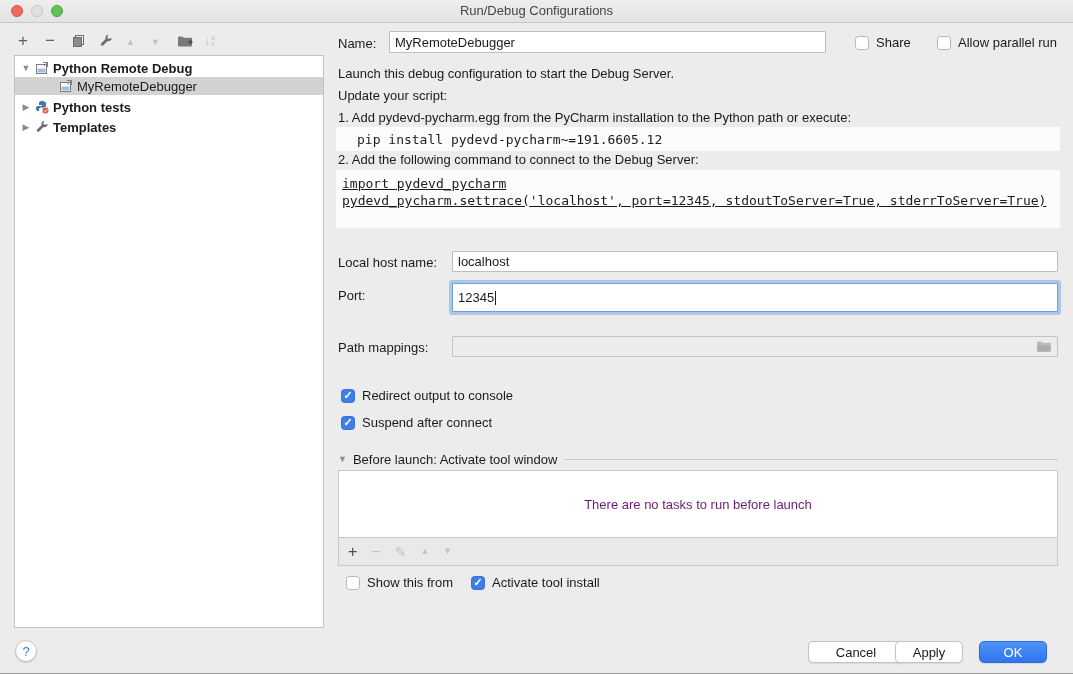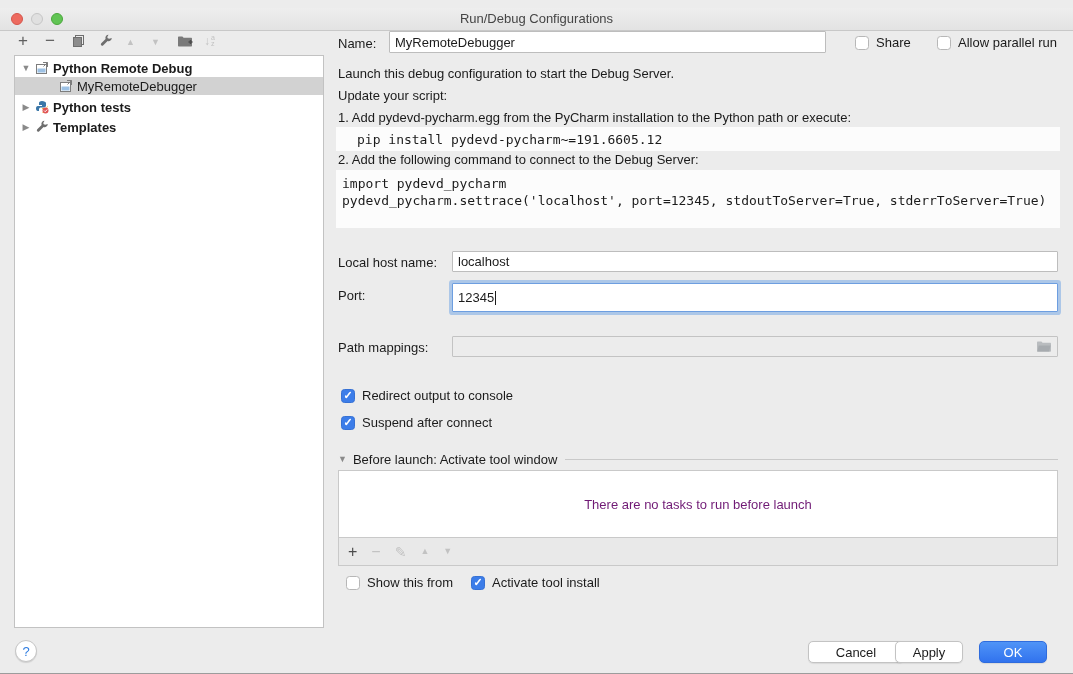--- a/index.html
+++ b/index.html
@@ -1,21 +1,21 @@
 <!DOCTYPE html>
 <html><head>
 <meta charset="utf-8">
 <style>
   html,body{margin:0;padding:0;}
   .window{position:relative;width:1073px;height:674px;box-sizing:border-box;
     background:#ececec;font-family:"Liberation Sans",sans-serif;font-size:13px;color:#1b1b1b;
     overflow:hidden;border-bottom:1px solid #9c9c9c;}
   
   .titlebar{position:absolute;top:0;left:0;right:0;height:22px;
-    background:linear-gradient(#eeeeee,#e3e3e3);border-bottom:1px solid #c8c8c8;margin-top:8px;}
+    background:linear-gradient(#eeeeee,#e3e3e3);border-bottom:1px solid #c8c8c8;}
   .traffic{position:absolute;top:5px;width:12px;height:12px;border-radius:50%;box-sizing:border-box;}
   .t-close{left:11px;background:#ed6a5f;border:1px solid #d5554b;}
   .t-min{left:31px;background:#e0e0e0;border:1px solid #c6c6c6;}
   .t-zoom{left:51px;background:#61c454;border:1px solid #4aa73c;}
   .title{position:absolute;top:3px;left:0;right:0;text-align:center;color:#454545;}
   
   .ttb{position:absolute;color:#5f5f5f;}
   .glyph16{font-size:17px;line-height:17px;font-weight:400;}
   .tri{font-size:9px;line-height:9px;color:#8a8a8a;}
   .tri.dis{color:#c2c2c2;}
@@ -30,21 +30,21 @@
   .trow.sel{background:#d2d2d2;}
   .trow.sel .lbl{font-weight:normal;}
   .trow .tri{width:10px;text-align:center;margin-right:4px;}
   .ticon{width:14px;height:14px;margin-right:4px;flex:0 0 auto;}
   .ind1{padding-left:6px;}
   .ind2{padding-left:44px;}
   
   .txt{position:absolute;white-space:nowrap;}
   .mono{font-family:"DejaVu Sans Mono","Liberation Mono",monospace;font-size:13px;}
   .codestrip{position:absolute;background:#fcfcfc;display:flex;align-items:center;padding-left:5px;box-sizing:border-box;}
-  .codeblock{position:absolute;background:#fcfcfc;padding:5px 6px;box-sizing:border-box;line-height:17px;}
+  .codeblock{position:absolute;background:#fcfcfc;padding:5px 6px;box-sizing:border-box;line-height:17px;text-decoration:underline;}
   
   .textinput{position:absolute;box-sizing:border-box;border:1px solid #bdbdbd;background:#ffffff;
     font-family:"Liberation Sans",sans-serif;font-size:13px;color:#1b1b1b;padding:0 5px;border-radius:1px;}
   .fieldbox{position:absolute;box-sizing:border-box;border:1px solid #c3c3c3;background:#ececec;border-radius:1px;
     display:flex;align-items:center;}
   .focusbox{position:absolute;box-sizing:border-box;border:1px solid #6d9ee0;background:#ffffff;border-radius:1px;
     box-shadow:0 0 0 3px rgba(121,169,229,0.55);display:flex;align-items:center;padding:0 5px;}
   .caret{display:inline-block;width:1px;height:14px;background:#1b1b1b;margin-left:1px;}
   
   .cbrow{position:absolute;display:flex;align-items:center;gap:7px;}

